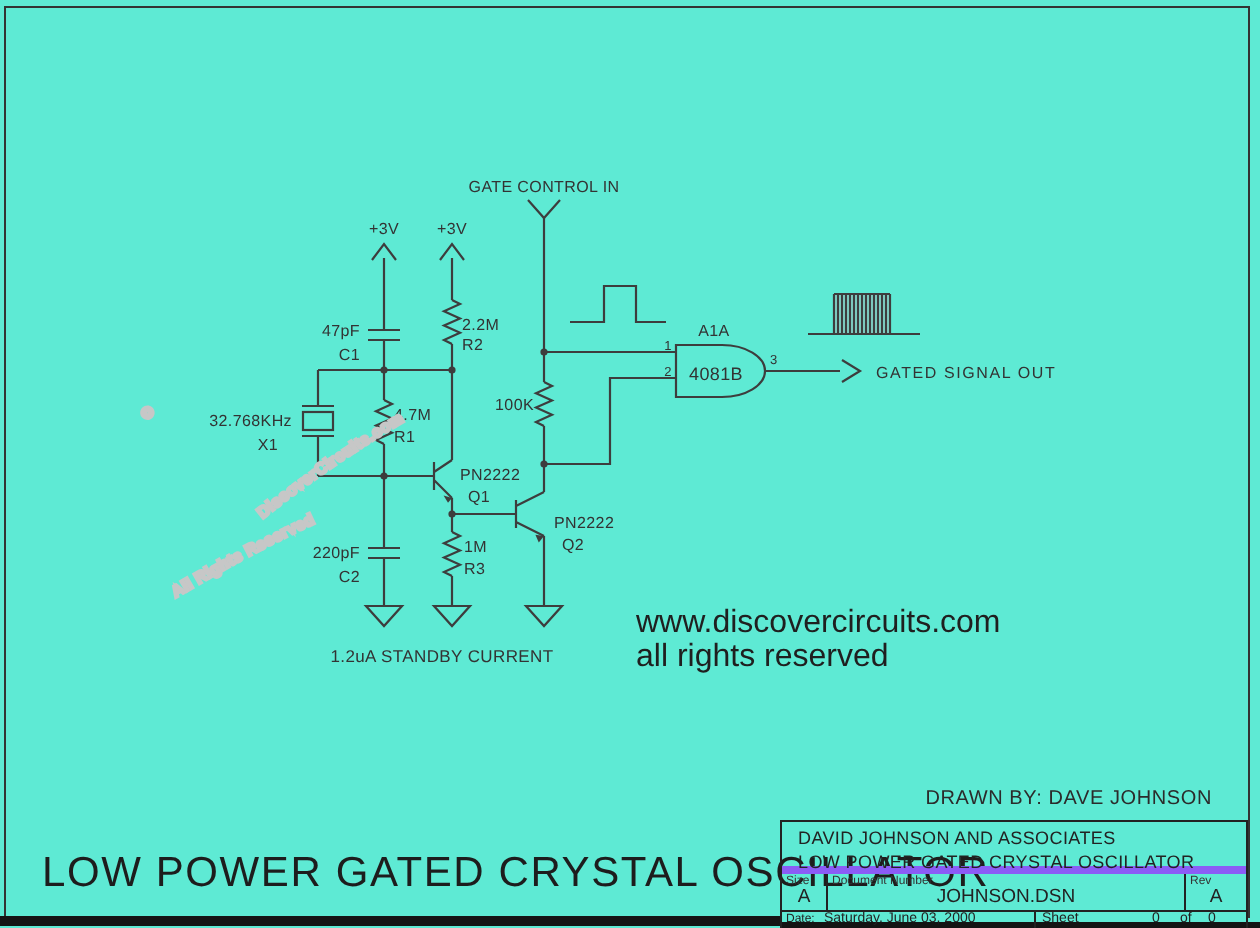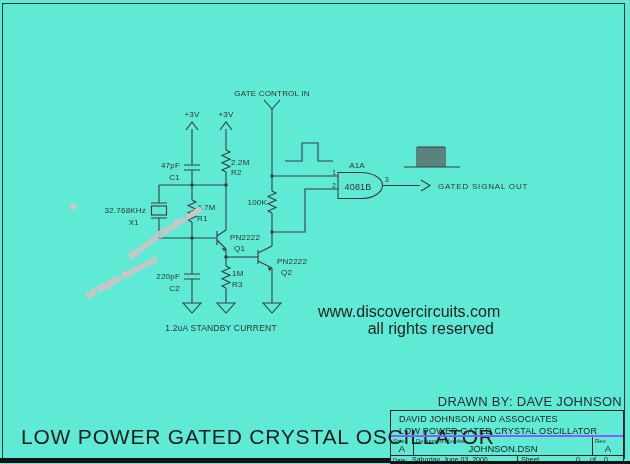--- a/index.html
+++ b/index.html
@@ -17,29 +17,29 @@
   svg text{font-family:"Liberation Sans","DejaVu Sans",sans-serif;fill:#333;font-size:8px;letter-spacing:0.2px;}
   .mid{text-anchor:middle}.end{text-anchor:end}
   .t-pin{font-size:6.5px;}
   .t-gate{font-size:9px;}
   .t-note{font-size:8.5px;}
   .wire{stroke:#3d3d3d;stroke-width:1.1;fill:none;}
   .dot{fill:#3d3d3d;stroke:none;}
   .wm{fill:rgba(255,255,255,0.55);stroke:#c7c7c7;stroke-width:1.6;font-weight:bold;}
 
   
-  .website{left:318px;top:303px;width:176px;text-align:right;font-size:16px;line-height:17px;color:#1f1f1f;}
-  
-  .drawnby{right:8px;top:394px;font-size:13px;letter-spacing:0.3px;color:#2b2b2b;padding-left:45px;}
+  .website{left:318px;top:303px;width:176px;text-align:left;font-size:16px;line-height:17px;color:#1f1f1f;}
+  
+  .drawnby{right:24px;top:394px;font-size:10px;letter-spacing:0.3px;color:#2b2b2b;padding-left:45px;}
   
   .caption{left:21px;top:425px;font-size:21px;letter-spacing:0.8px;color:#1d1d1d;}
 
   
   .tblock{left:390px;top:410px;width:234px;height:54px;border-left:1.5px solid #222;border-top:1.5px solid #222;border-right:1px solid #222;box-sizing:border-box;font-size:9px;color:#222;}
-  .tb-row1{height:26px;border-bottom:2px solid #8b5cf6;padding:2px 0 0 8px;box-sizing:border-box;}
+  .tb-row1{height:26px;border-bottom:4px solid #8b5cf6;padding:2px 0 0 8px;box-sizing:border-box;}
   .tb-row1 div{line-height:12px;letter-spacing:0.2px;}
   .tb-row2{height:19px;border-bottom:1px solid #222;display:flex;box-sizing:border-box;}
   .tb-size{width:23px;border-right:1px solid #222;box-sizing:border-box;position:relative;}
   .tb-doc{width:179px;border-right:1px solid #222;box-sizing:border-box;position:relative;}
   .tb-rev{flex:1;position:relative;}
   .tb-lab{position:absolute;left:2px;top:1px;font-size:6px;color:#333;}
   .tb-val{position:absolute;left:0;right:0;bottom:1px;text-align:center;font-size:9.5px;}
   .tb-row3{height:8px;position:relative;font-size:7px;overflow:hidden;}
   .tb-row3 .lab{font-size:6px;}
   .tb-div{position:absolute;left:126px;top:0;width:1px;height:8px;background:#222;}

